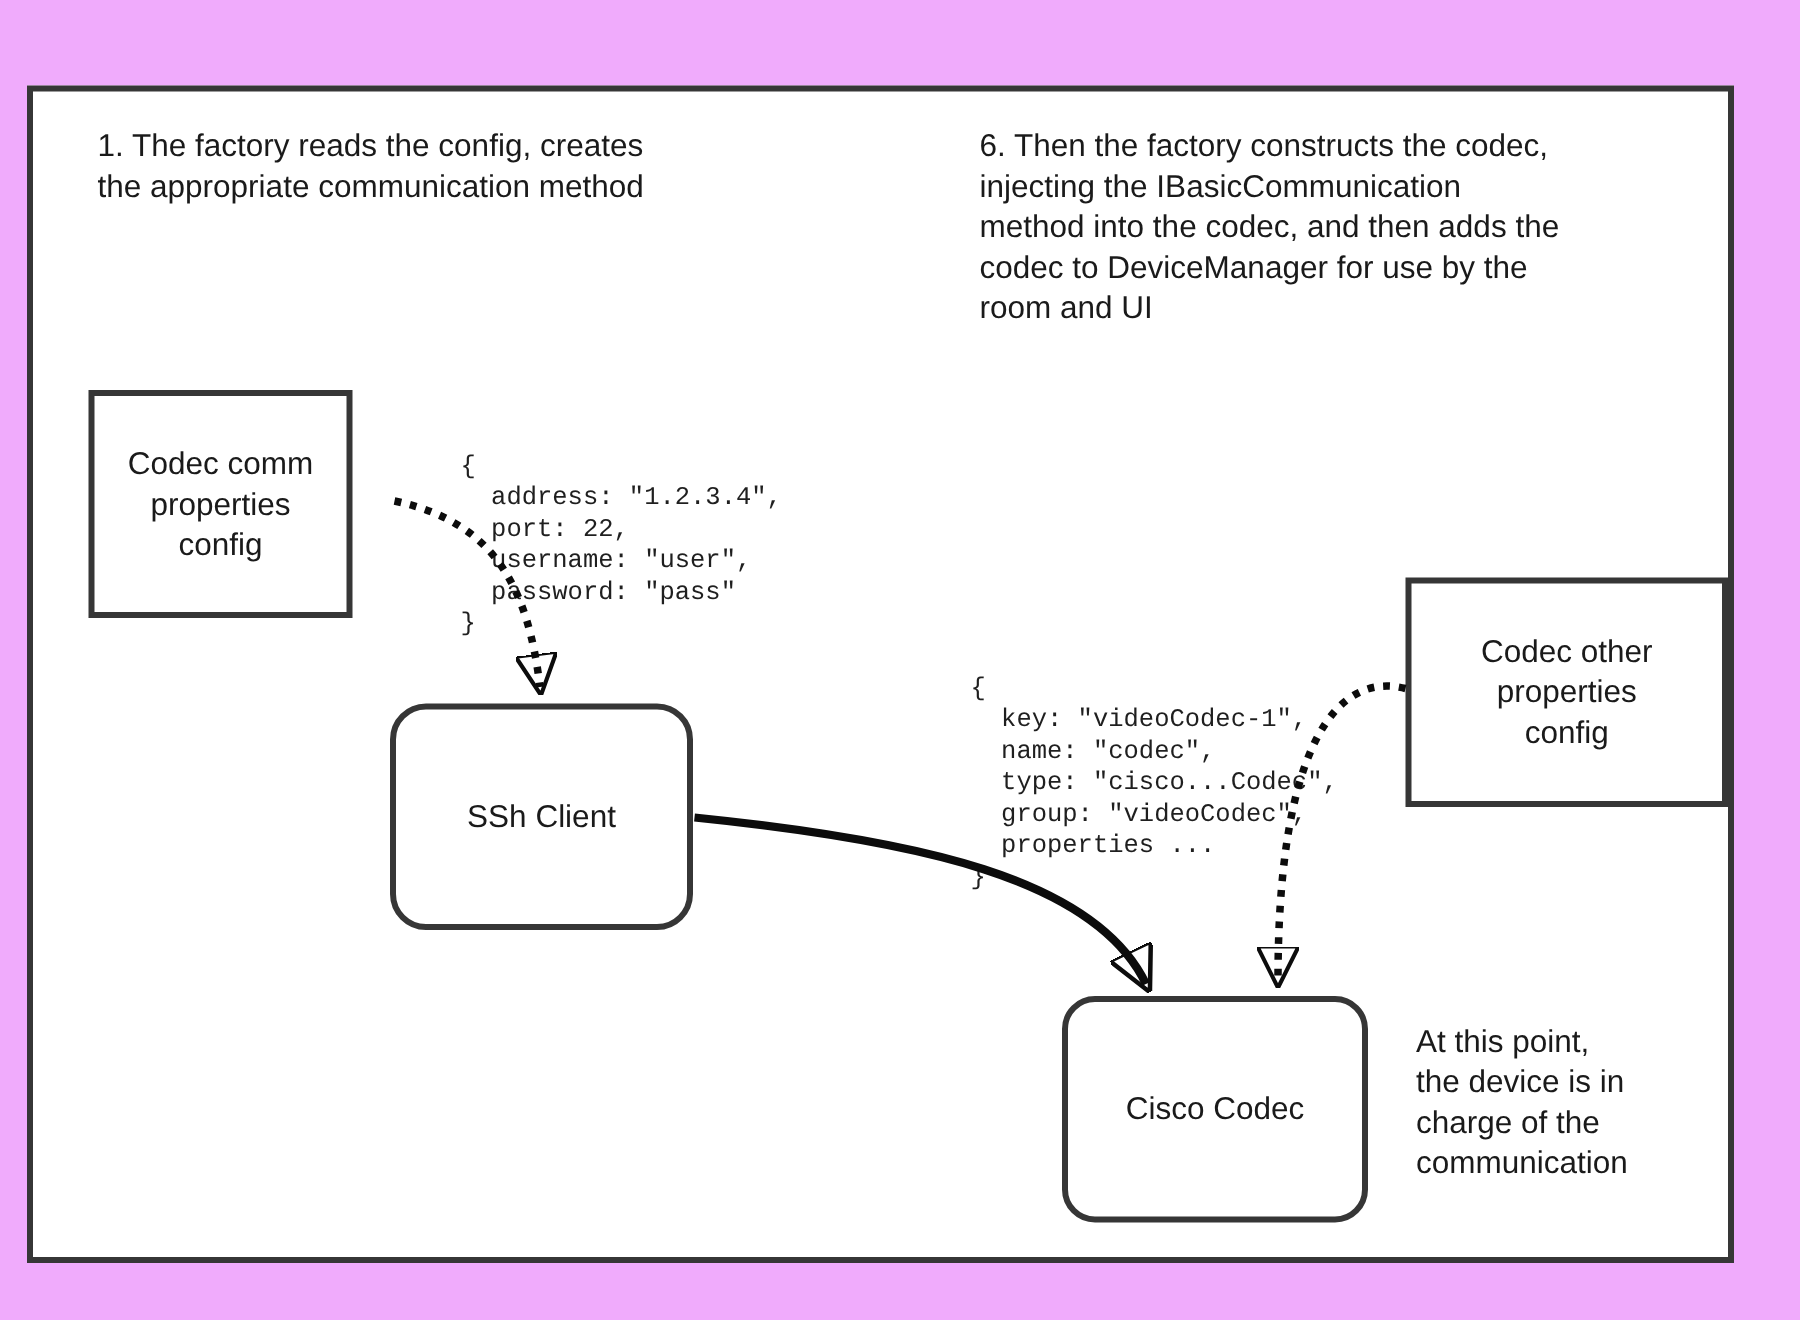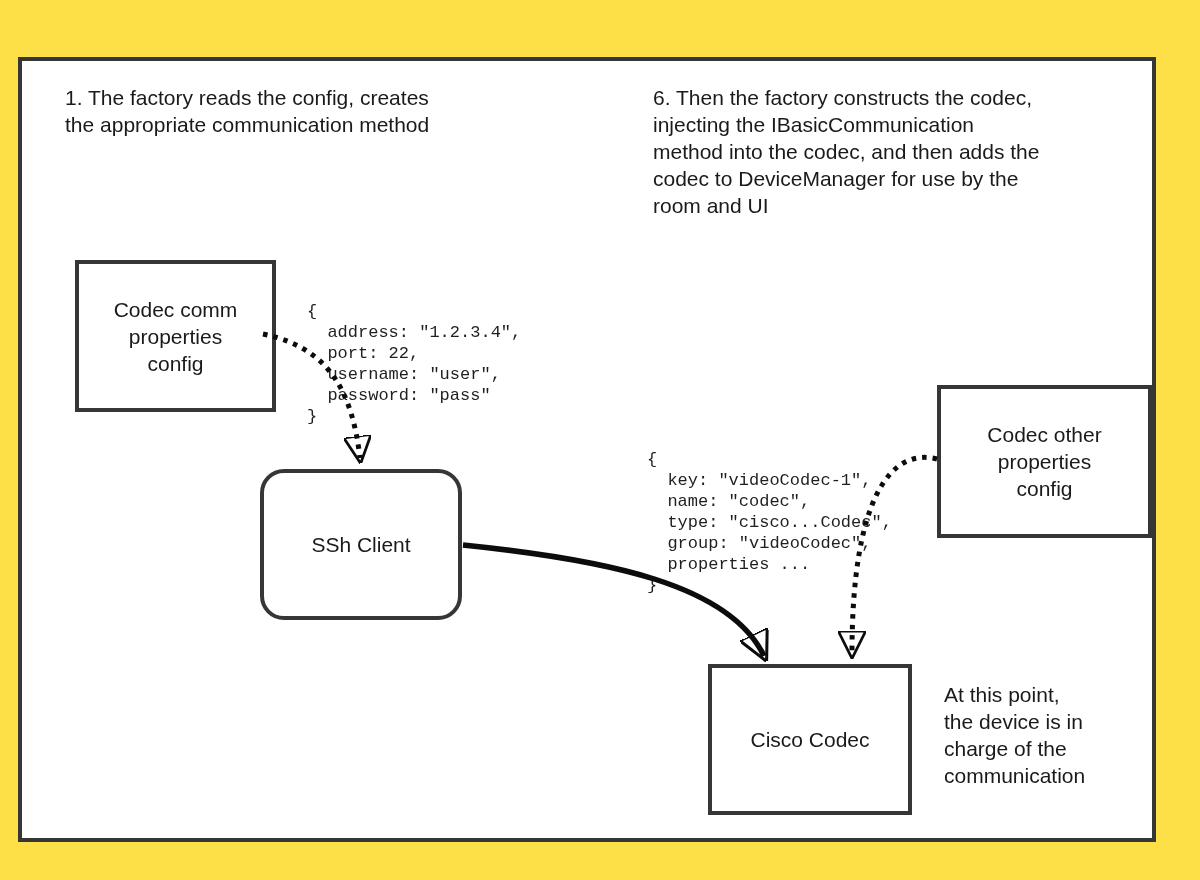--- a/index.html
+++ b/index.html
@@ -1,19 +1,19 @@
 <!DOCTYPE html>
 <html><head>
 <meta charset="utf-8">
 <style>
   html,body{margin:0;padding:0;background:#ffffff;}
   #stage{
     position:relative;
     width:1200px;height:880px;
-    background:#fde047;
+    background:#f0abfc;
     font-family:"Liberation Sans", sans-serif;
     color:#1a1a1a;
     overflow:hidden;
   }
   .frame{
     position:absolute;
     left:18px;top:57px;width:1138px;height:785px;
     border:4px solid #363636;
     box-sizing:border-box;
     background:#ffffff;
@@ -69,37 +69,37 @@
 injecting the IBasicCommunication
 method into the codec, and then adds the
 codec to DeviceManager for use by the
 room and UI</div>
 
   <div class="para" style="left:944px;top:681px;">At this point,
 the device is in
 charge of the
 communication</div>
 
-  <div class="node" style="left:59px;top:260px;width:201px;height:152px;margin-left:16px;">
+  <div class="node" style="left:59px;top:260px;width:176px;height:152px;">
     <span>Codec comm
 properties
 config</span>
   </div>
 
   <div class="node" style="left:260px;top:469px;width:202px;height:151px;border-radius:24px;">
     <span>SSh Client</span>
   </div>
 
   <div class="node" style="left:937px;top:385px;width:215px;height:153px;">
     <span>Codec other
 properties
 config</span>
   </div>
 
-  <div class="node" style="left:708px;top:664px;width:204px;height:151px;">
+  <div class="node" style="left:708px;top:664px;width:204px;height:151px;border-radius:22px;">
     <span>Cisco Codec</span>
   </div>
 
   <div class="code" style="left:307px;top:301px;">{
   address: "1.2.3.4",
   port: 22,
   username: "user",
   password: "pass"
 }</div>
 

